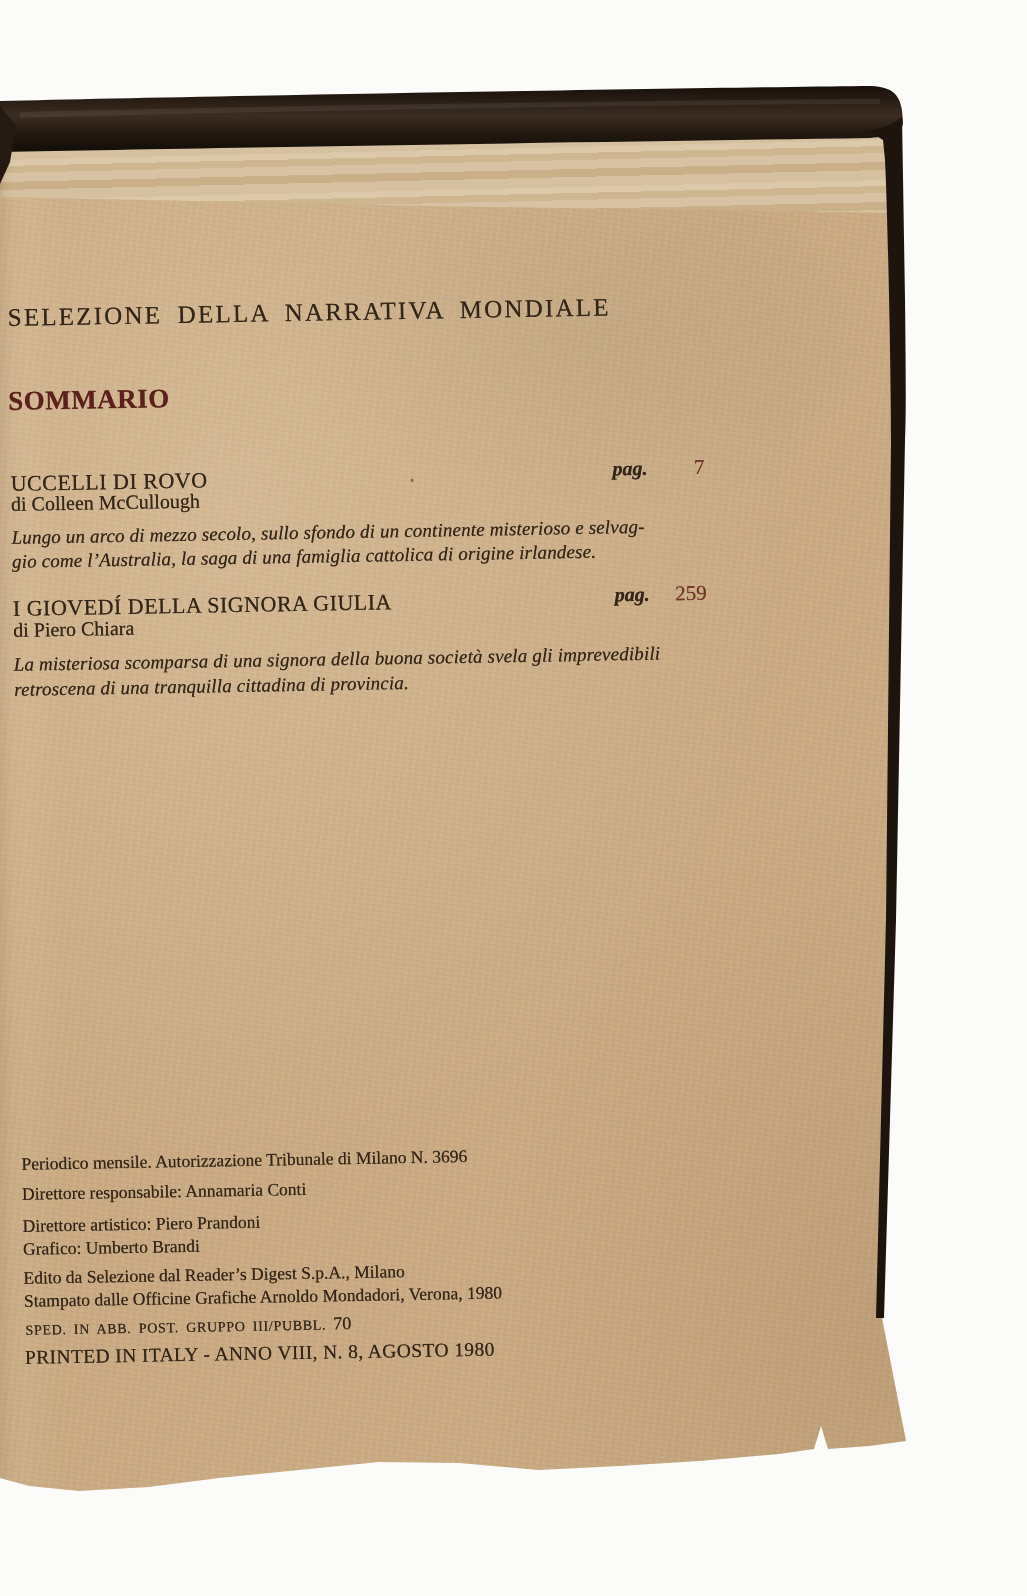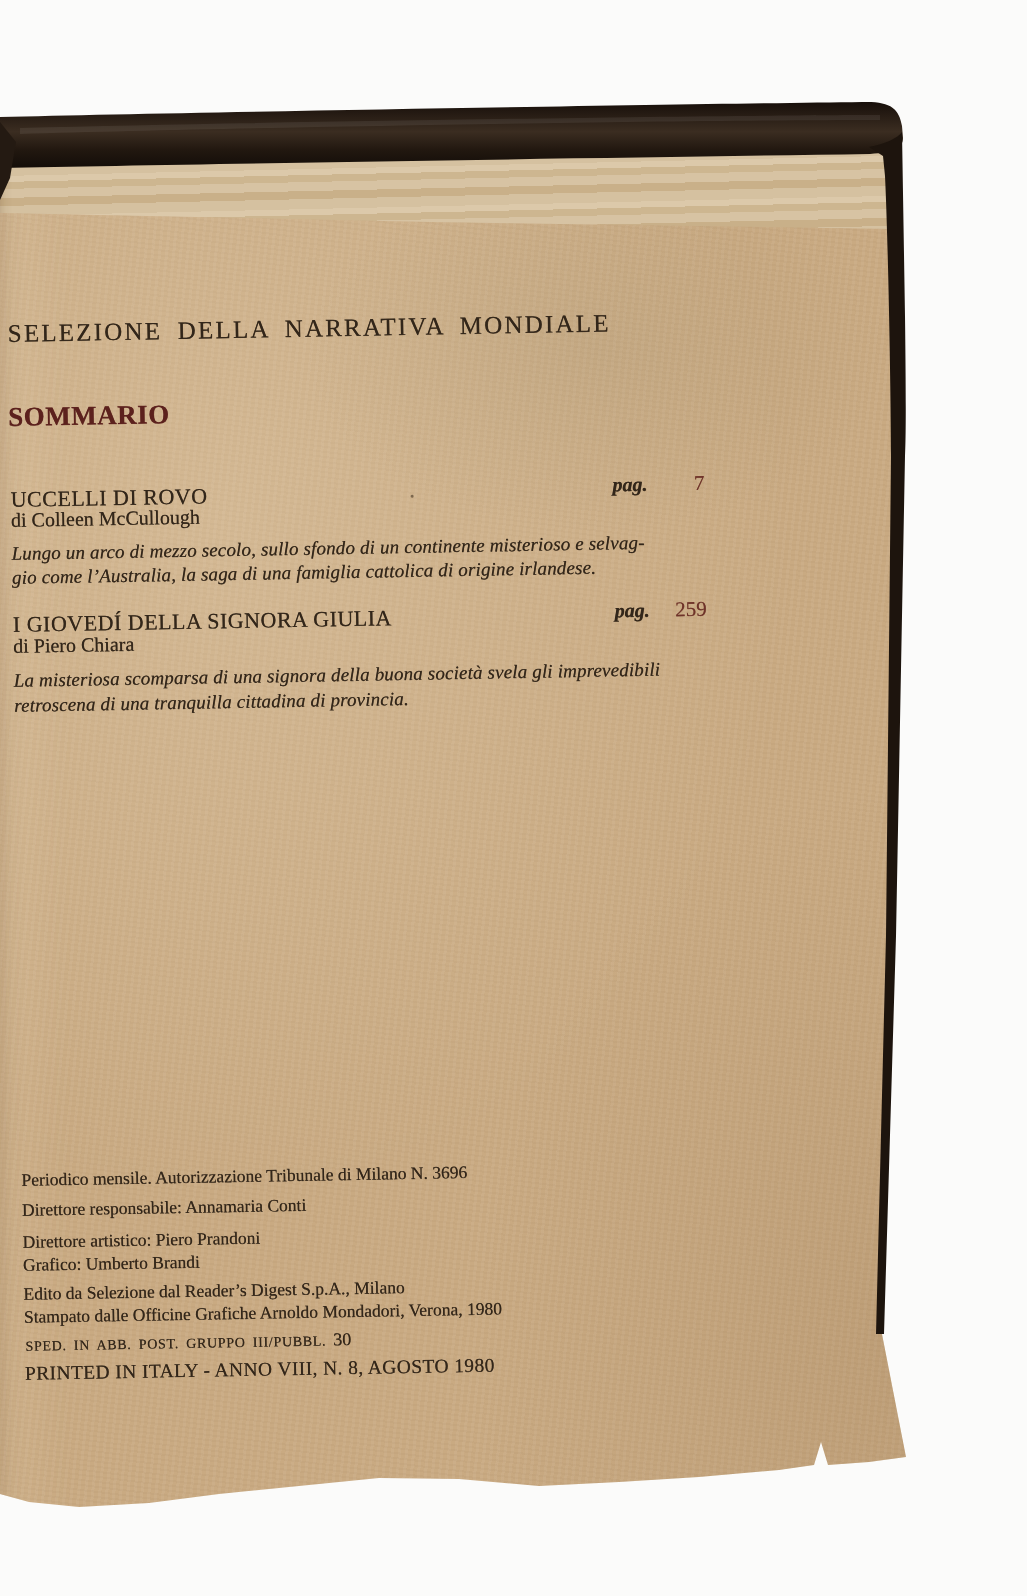--- a/index.html
+++ b/index.html
@@ -1,21 +1,21 @@
 <!DOCTYPE html>
 <html><head>
 <meta charset="utf-8">
 <style>
   html,body{margin:0;padding:0;}
   body{
     width:1027px;height:1596px;overflow:hidden;position:relative;
     background:#fbfbfa;
     font-family:"Liberation Serif", serif;
   }
-  .scene{position:absolute;inset:0;margin-top:16px;}
+  .scene{position:absolute;inset:0;}
 
   
   .page-edges{
     position:absolute;left:0;top:0;width:910px;height:250px;
     clip-path:polygon(0px 126px, 868px 108px, 901px 118px, 902px 242px, 0px 232px);
     background:
       repeating-linear-gradient(178.7deg,
         #dcc9aa 0px 6px, #cdb690 6px 13px, #d7c3a3 13px 22px,
         #c9b089 22px 30px, #d5c1a0 30px 40px);
     box-shadow:inset 0 -10px 12px rgba(92,62,30,.3);
@@ -146,19 +146,19 @@
     </div>
 
     <div class="line imprint imp-0">Periodico mensile. Autorizzazione Tribunale di Milano N. 3696</div>
     <div class="line imprint imp-1">Direttore responsabile: Annamaria Conti</div>
     <div class="line imprint imp-2">Direttore artistico: Piero Prandoni</div>
     <div class="line imprint imp-3">Grafico: Umberto Brandi</div>
     <div class="line imprint imp-4">Edito da Selezione dal Reader’s Digest S.p.A., Milano</div>
     <div class="line imprint imp-5">Stampato dalle Officine Grafiche Arnoldo Mondadori, Verona, 1980</div>
 
     <div class="line sped-line">
-      <span>SPED. IN ABB. POST. GRUPPO III/PUBBL.</span><span class="sped-number">30</span>
+      <span>SPED. IN ABB. POST. GRUPPO III/PUBBL.</span><span class="sped-number">70</span>
     </div>
 
     <div class="line printed-line">PRINTED IN ITALY - ANNO VIII, N. 8, AGOSTO 1980</div>
 
   </div>
 </div>
 
 </body></html>

